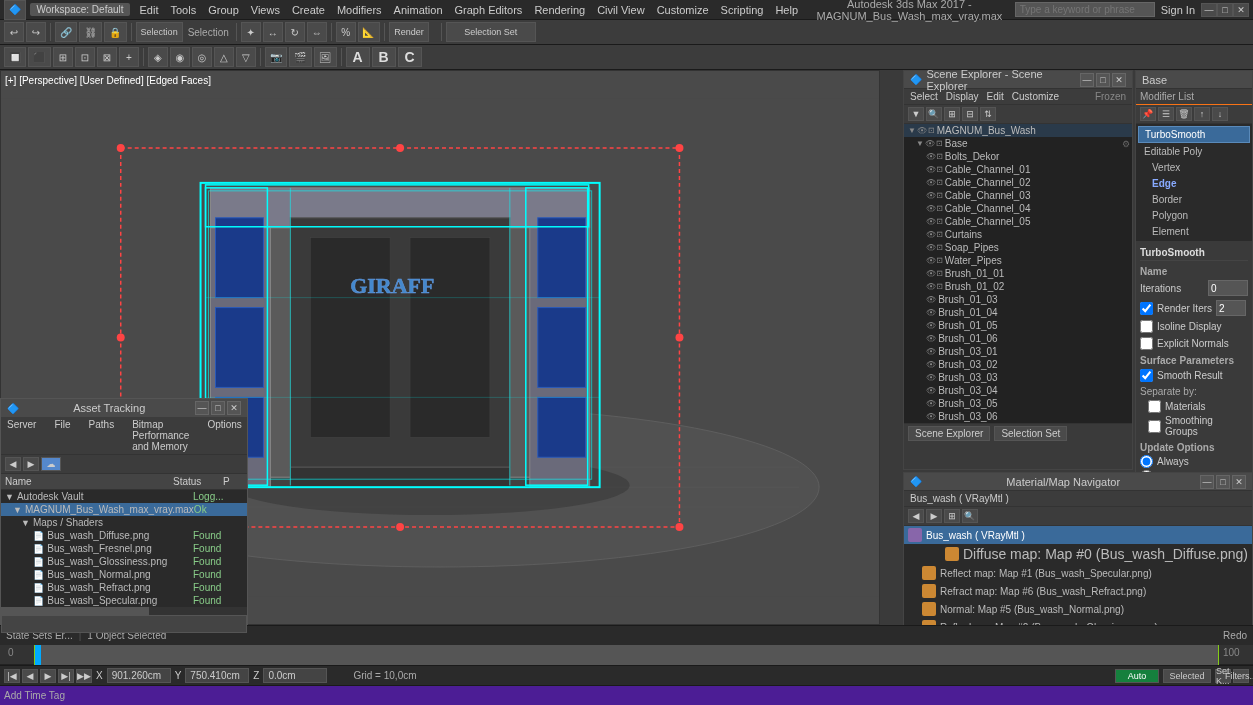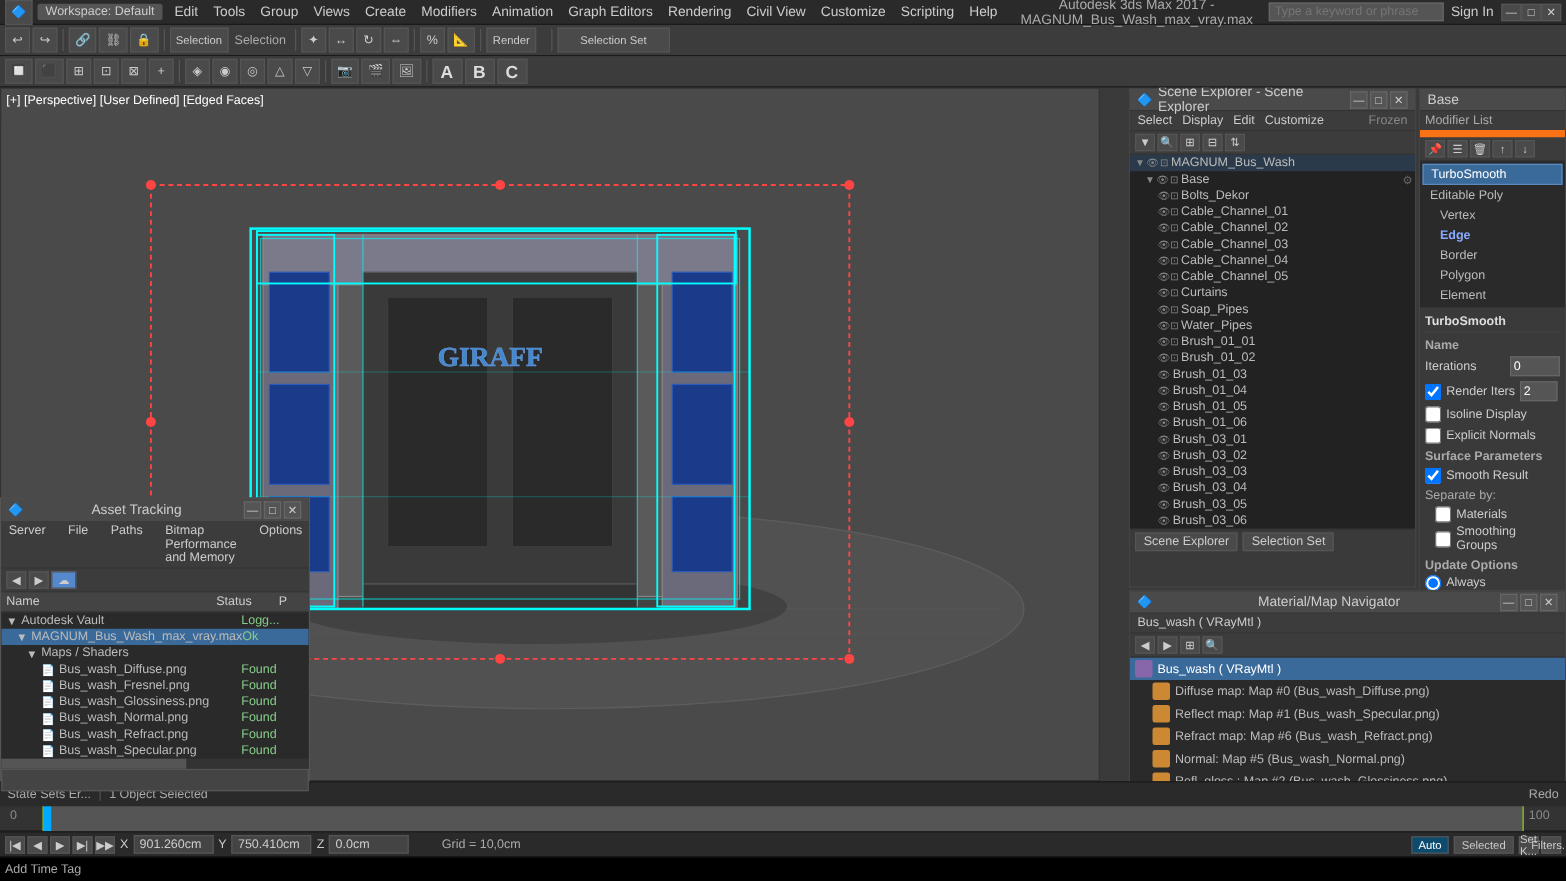--- a/index.html
+++ b/index.html
@@ -740,21 +740,21 @@
     <div style="display:flex; background:#3a3a3a; border-top:1px solid #333; padding:2px 4px; gap:4px;">
       <div style="background:#4a4a4a; border:1px solid #555; padding:1px 6px; font-size:10px; color:#ccc; cursor:pointer;">Scene Explorer</div>
       <div style="background:#4a4a4a; border:1px solid #555; padding:1px 6px; font-size:10px; color:#ccc; cursor:pointer;">Selection Set</div>
     </div>
   </div>
 
   <div id="mod-panel">
     <div style="background:#4a4a4a; padding:2px 6px; font-size:11px; color:#ccc; border-bottom:1px solid #333; height:18px; display:flex; align-items:center;">
       <span>Base</span>
     </div>
-    <div style="padding:2px 4px; font-size:10px; color:#aaa; border-bottom:6px solid #f97316; background:#3c3c3c;">
+    <div style="padding:2px 4px; font-size:10px; color:#aaa; border-bottom:1px solid #f97316; background:#3c3c3c;">
       <span>Modifier List</span>
     </div>
 
     <div style="display:flex; background:#3c3c3c; padding:2px 4px; gap:2px; border-bottom:1px solid #333;">
       <div class="small-btn">📌</div>
       <div class="small-btn">☰</div>
       <div class="small-btn">🗑</div>
       <div class="small-btn">↑</div>
       <div class="small-btn">↓</div>
     </div>
@@ -839,21 +839,21 @@
       <div class="small-btn">🔍</div>
     </div>
 
     <div style="background:#2a2a2a; overflow-y:auto; flex:1;">
 
       <div style="background:#3a6a9a; display:flex; align-items:center; padding:2px 4px; font-size:10px; color:#fff; cursor:pointer;">
         <span style="width:14px; height:14px; background:#8866aa; border-radius:2px; margin-right:4px; display:inline-block;"></span>
         <span>Bus_wash ( VRayMtl )</span>
       </div>
 
-      <div style="display:flex; align-items:center; padding:2px 4px 2px 18px; font-size:10px; color:#bbb; cursor:pointer;">
+      <div style="display:flex; align-items:center; padding:2px 4px 2px 18px; font-size:14px; color:#bbb; cursor:pointer;justify-content:flex-end;">
         <span style="width:14px; height:14px; background:#cc8833; border-radius:2px; margin-right:4px; display:inline-block;"></span>
         <span>Diffuse map: Map #0 (Bus_wash_Diffuse.png)</span>
       </div>
       <div style="display:flex; align-items:center; padding:2px 4px 2px 18px; font-size:10px; color:#bbb; cursor:pointer;">
         <span style="width:14px; height:14px; background:#cc8833; border-radius:2px; margin-right:4px; display:inline-block;"></span>
         <span>Reflect map: Map #1 (Bus_wash_Specular.png)</span>
       </div>
       <div style="display:flex; align-items:center; padding:2px 4px 2px 18px; font-size:10px; color:#bbb; cursor:pointer;">
         <span style="width:14px; height:14px; background:#cc8833; border-radius:2px; margin-right:4px; display:inline-block;"></span>
         <span>Refract map: Map #6 (Bus_wash_Refract.png)</span>
@@ -912,25 +912,25 @@
       <div class="small-btn">▶▶</div>
     </div>
     <span style="color:#ccc;">X</span>
     <input class="coord-box" type="text" value="901.260cm" style="">
     <span style="color:#ccc;">Y</span>
     <input class="coord-box" type="text" value="750.410cm" style="">
     <span style="color:#ccc;">Z</span>
     <input class="coord-box" type="text" value="0.0cm" style="">
     <span style="color:#aaa; margin-left:22px;">Grid = 10,0cm</span>
     <div style="flex:1;"></div>
-    <div class="small-btn" style="background:#0c4a6e; color:#fff; width:30px;">Auto</div>
+    <div class="small-btn" style="background:#15803d; color:#fff; width:44px;">Auto</div>
     <div class="small-btn" style="width:48px; font-size:9px;">Selected</div>
     <div style="display:flex; gap:2px;">
       <div class="small-btn" style="font-size:9px;">Set K...</div>
       <div class="small-btn" style="font-size:9px;">Filters...</div>
     </div>
   </div>
 
-  <div style="position:absolute; bottom:0; left:0; right:0; height:20px; background:#000000; display:flex; align-items:center; padding:0 4px; gap:4px; font-size:10px; border-top:1px solid #1a1a1a;">
+  <div style="position:absolute; bottom:0; left:0; right:0; height:20px; background:#4c1d95; display:flex; align-items:center; padding:0 4px; gap:4px; font-size:10px; border-top:1px solid #1a1a1a;">
     <span style="color:#aaa; cursor:pointer;">Add Time Tag</span>
   </div>
 
 </div>
 
 </body></html>

